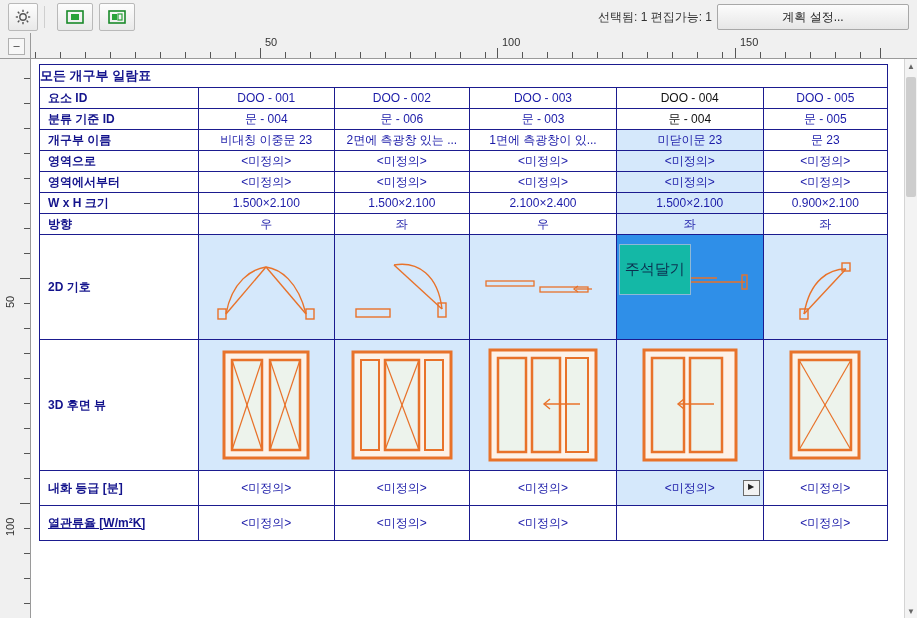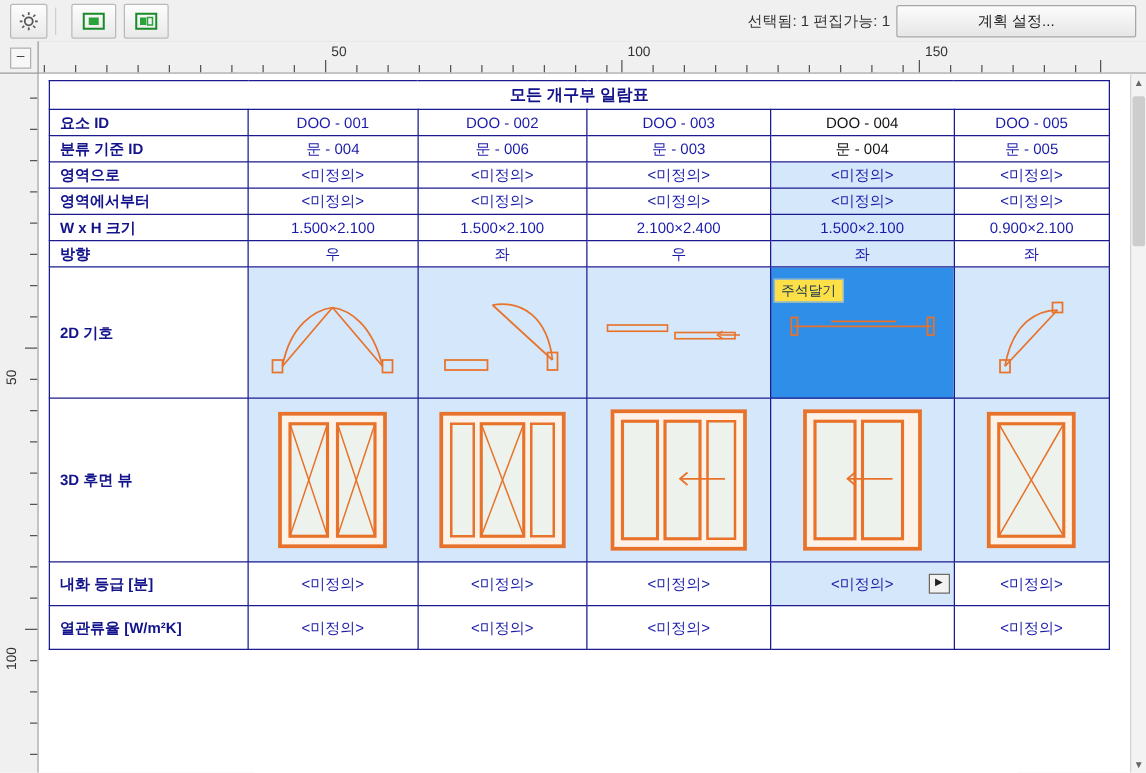--- a/index.html
+++ b/index.html
@@ -182,41 +182,41 @@
   .sched td.label {
     color: #13138c;
     font-weight: bold;
     text-align: left;
     padding-left: 8px;
     width: 150px;
   }
   .sched td.title {
     color: #13138c;
     font-weight: bold;
-    text-align: center;
+    text-align: left;
     font-size: 13px;
     height: 22px;
   }
   td.sel { background: #d5e8fb; }
   td.sel-strong { background: #2f8fe8; }
   td.plain-black { color: #111; }
   td.white-sel { background: #ffffff; }
   td.row-tall { height: 104px; }
   td.row-tall3d { height: 130px; }
   .cellwrap { position: relative; width: 100%; height: 100%; }
 
   
   .annot {
     position: absolute;
     left: 2px; top: 2px;
-    background: #fde047;
+    background: #14b8a6;
     border: 1px solid #8fb8d6;
-    font-size: 11px;
+    font-size: 15px;
     color: #0b2f50;
-    padding: 1px 5px;
+    padding: 15px 5px;
     white-space: nowrap;
     z-index: 5;
   }
   .arrow-btn {
     position: absolute;
     right: 3px; top: 50%;
     transform: translateY(-50%);
     width: 15px; height: 14px;
     border: 1px solid #6a6a6a;
     background: #f2f2f2;
@@ -356,20 +356,28 @@
 
       <tr>
         <td class="label">분류 기준 ID</td>
         <td>문 - 004</td>
         <td>문 - 006</td>
         <td>문 - 003</td>
         <td class="plain-black">문 - 004</td>
         <td>문 - 005</td>
       </tr>
 
+      <tr>
+        <td class="label">개구부 이름</td>
+        <td>비대칭 이중문 23</td>
+        <td>2면에 측광창 있는 ...</td>
+        <td>1면에 측광창이 있...</td>
+        <td class="sel">미닫이문 23</td>
+        <td>문 23</td>
+      </tr>
 
 
       <tr>
         <td class="label">영역으로</td>
         <td>&lt;미정의&gt;</td>
         <td>&lt;미정의&gt;</td>
         <td>&lt;미정의&gt;</td>
         <td class="sel">&lt;미정의&gt;</td>
         <td>&lt;미정의&gt;</td>
       </tr>
@@ -542,21 +550,21 @@
         <td class="sel">
           <div class="cellwrap" style="height:34px; display:flex; align-items:center; justify-content:center;">
             <span>&lt;미정의&gt;</span>
             <span class="arrow-btn">▶</span>
           </div>
         </td>
         <td>&lt;미정의&gt;</td>
       </tr>
 
       <tr>
-        <td class="label" style="height:34px;">열관류율  [W/m²K]</td>
+        <td class="label" style="height:34px;text-decoration:underline;">열관류율  [W/m²K]</td>
         <td>&lt;미정의&gt;</td>
         <td>&lt;미정의&gt;</td>
         <td>&lt;미정의&gt;</td>
         <td class="white-sel"></td>
         <td>&lt;미정의&gt;</td>
       </tr>
     </tbody>
       </table>
   </div>
 

